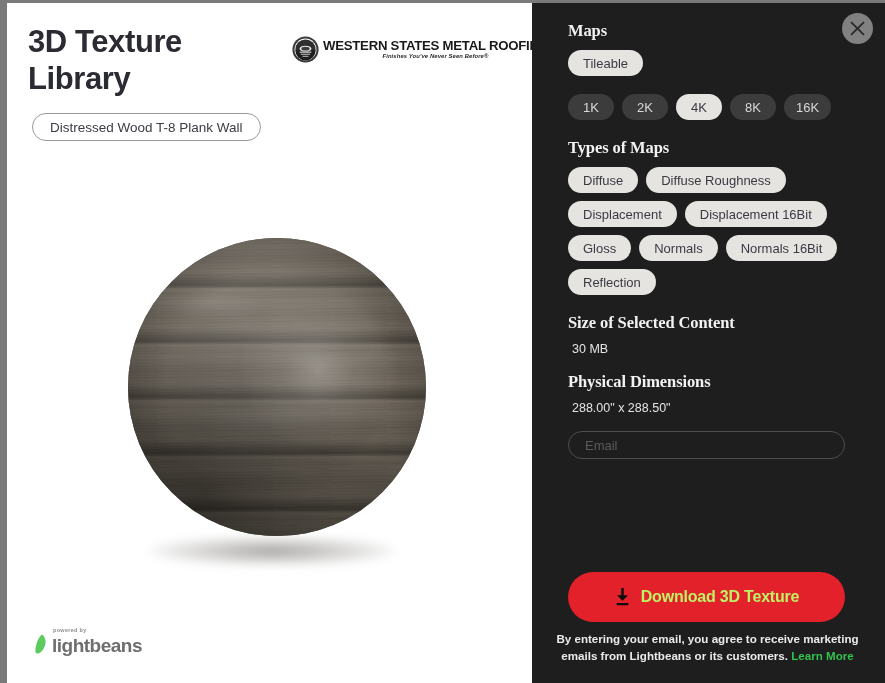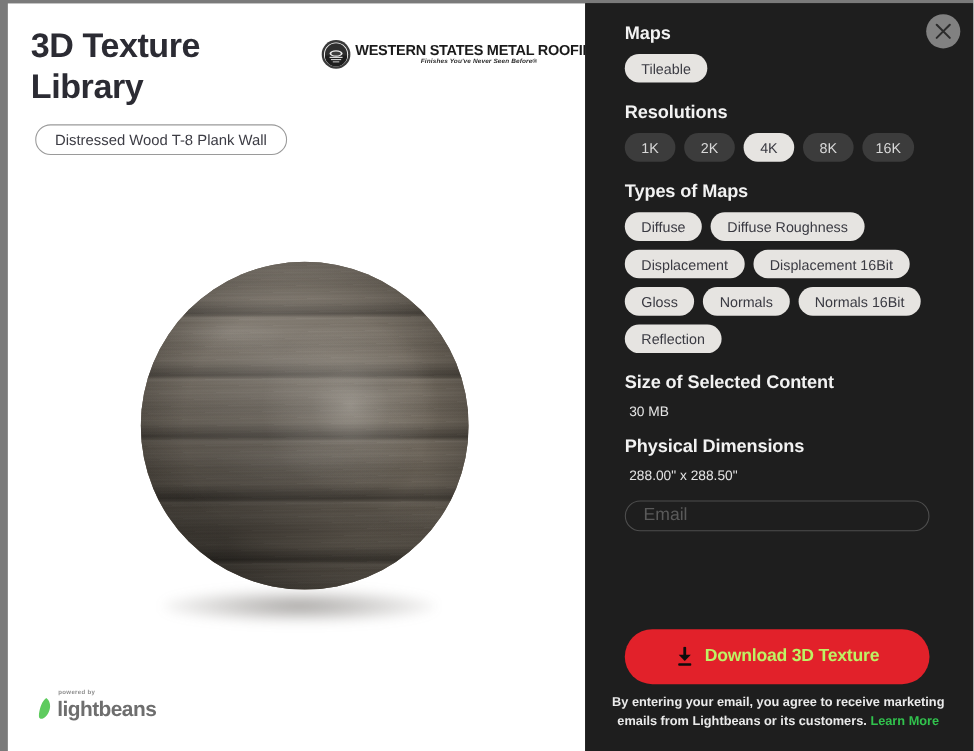--- a/index.html
+++ b/index.html
@@ -272,20 +272,21 @@
     top: 18px;
     width: 300px;
   }
 
   .section-heading {
     font-size: 16.5px;
     font-weight: bold;
     color: #f2f2f2;
     letter-spacing: -0.1px;
     margin: 0 0 9px 0;
+    font-family: Liberation Serif, serif;
   }
   .section {
     margin-bottom: 18px;
   }
   .section.tight {
     margin-bottom: 16px;
   }
 
   .chip-row {
     display: flex;
@@ -325,21 +326,21 @@
   }
 
   .email-input {
     box-sizing: border-box;
     width: 277px;
     height: 28px;
     border-radius: 15px;
     border: 1px solid #4d4d4d;
     background: transparent;
     color: #e4e4e4;
-    font-size: 16px;
+    font-size: 13px;
     padding: 10px 16px;
     outline: none;
     font-family: "Liberation Sans", sans-serif;
   }
   .email-input::placeholder {
     color: #5a5a5a;
   }
 
   .download-button {
     position: absolute;
@@ -452,21 +453,20 @@
     <div class="panel-body">
 
       <div class="section">
         <div class="section-heading">Maps</div>
         <div class="chip-row">
           <button class="chip selected">Tileable</button>
         </div>
       </div>
 
       <div class="section">
-        <div class="section-heading">Resolutions</div>
         <div class="chip-row">
           <button class="chip res unselected">1K</button>
           <button class="chip res unselected">2K</button>
           <button class="chip res selected">4K</button>
           <button class="chip res unselected">8K</button>
           <button class="chip res unselected">16K</button>
         </div>
       </div>
 
       <div class="section">

